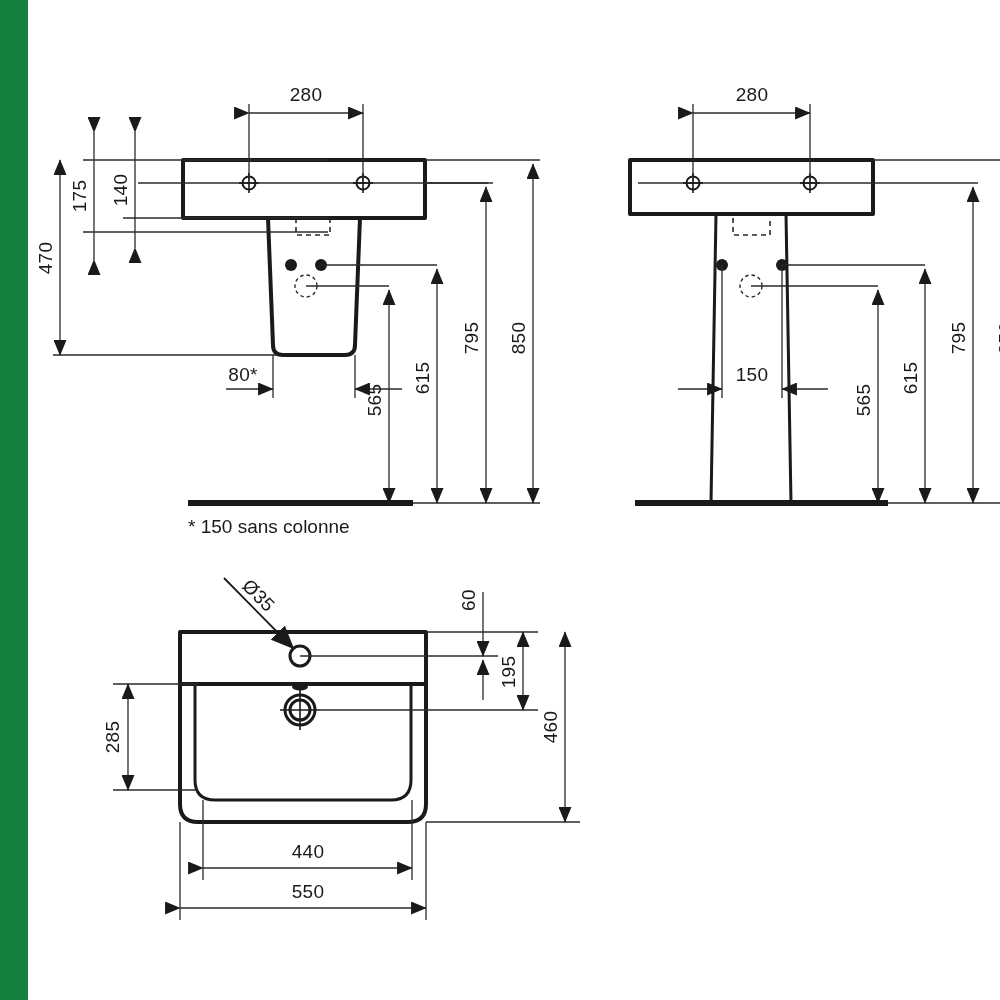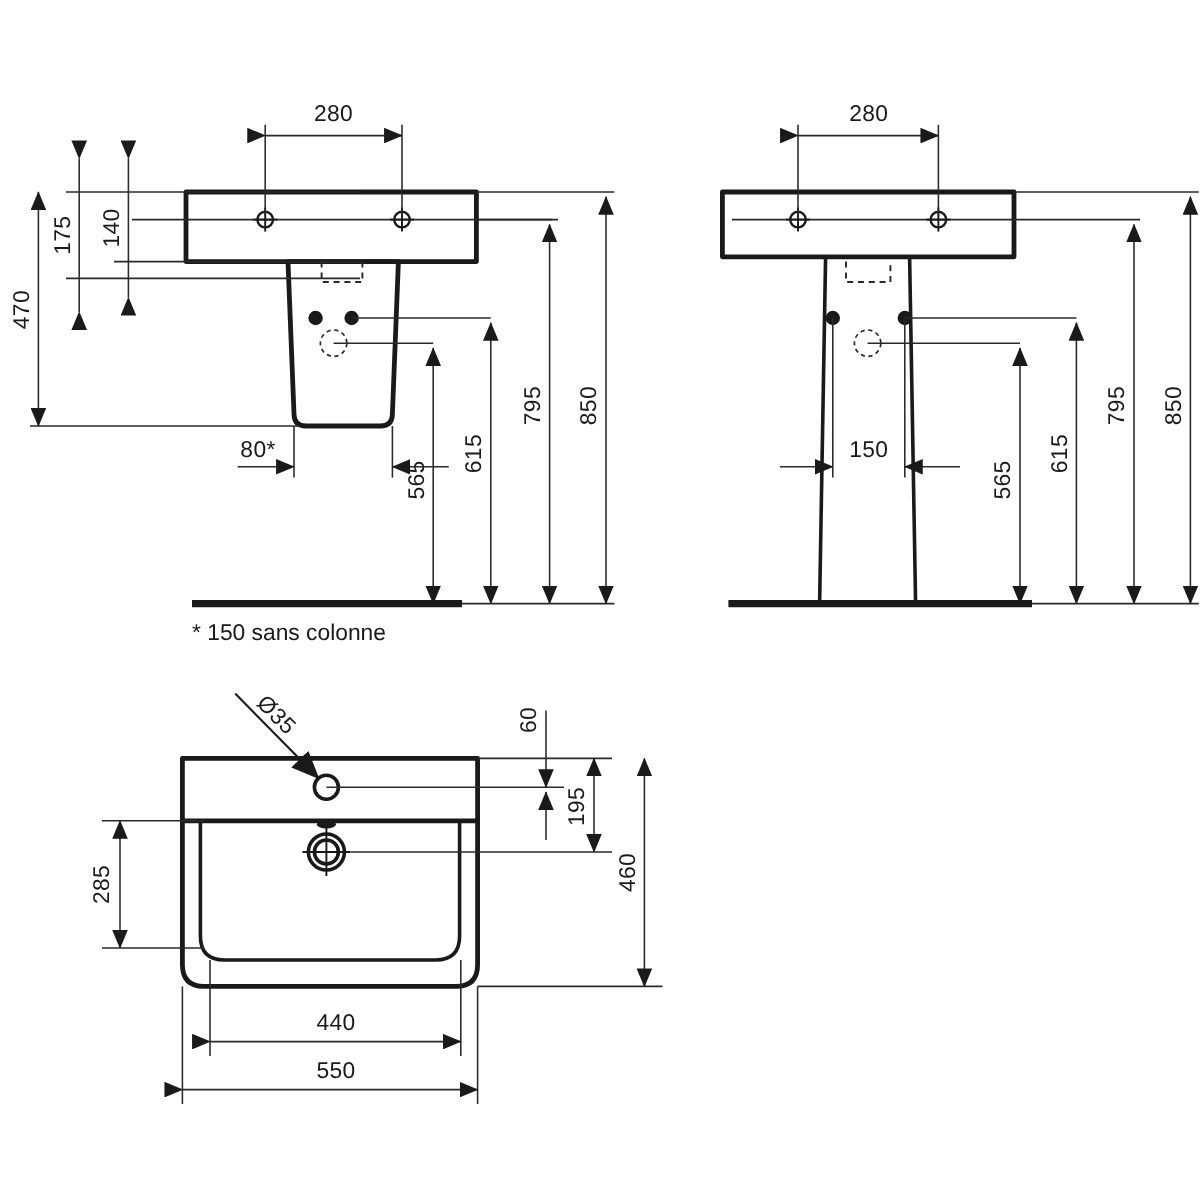--- a/index.html
+++ b/index.html
@@ -12,20 +12,21 @@
     width: 1000px;
     height: 1000px;
     font-family: "Liberation Sans", sans-serif;
     overflow: hidden;
   }
   #drawing-root {
     position: relative;
     width: 908px;
     height: 1000px;
     background: #15803d;
+    padding-left: 28px;
   }
   svg#cad {
     display: block;
     width: 1000px;
     height: 1000px;
   }
   .obj      { fill: none; stroke: #1a1a1a; stroke-width: 4; stroke-linejoin: round; stroke-linecap: butt; }
   .obj-med  { fill: none; stroke: #1a1a1a; stroke-width: 3; stroke-linejoin: round; }
   .floor    { fill: none; stroke: #1a1a1a; stroke-width: 6; stroke-linecap: butt; }
   .ext      { fill: none; stroke: #2a2a2a; stroke-width: 1.3; }

